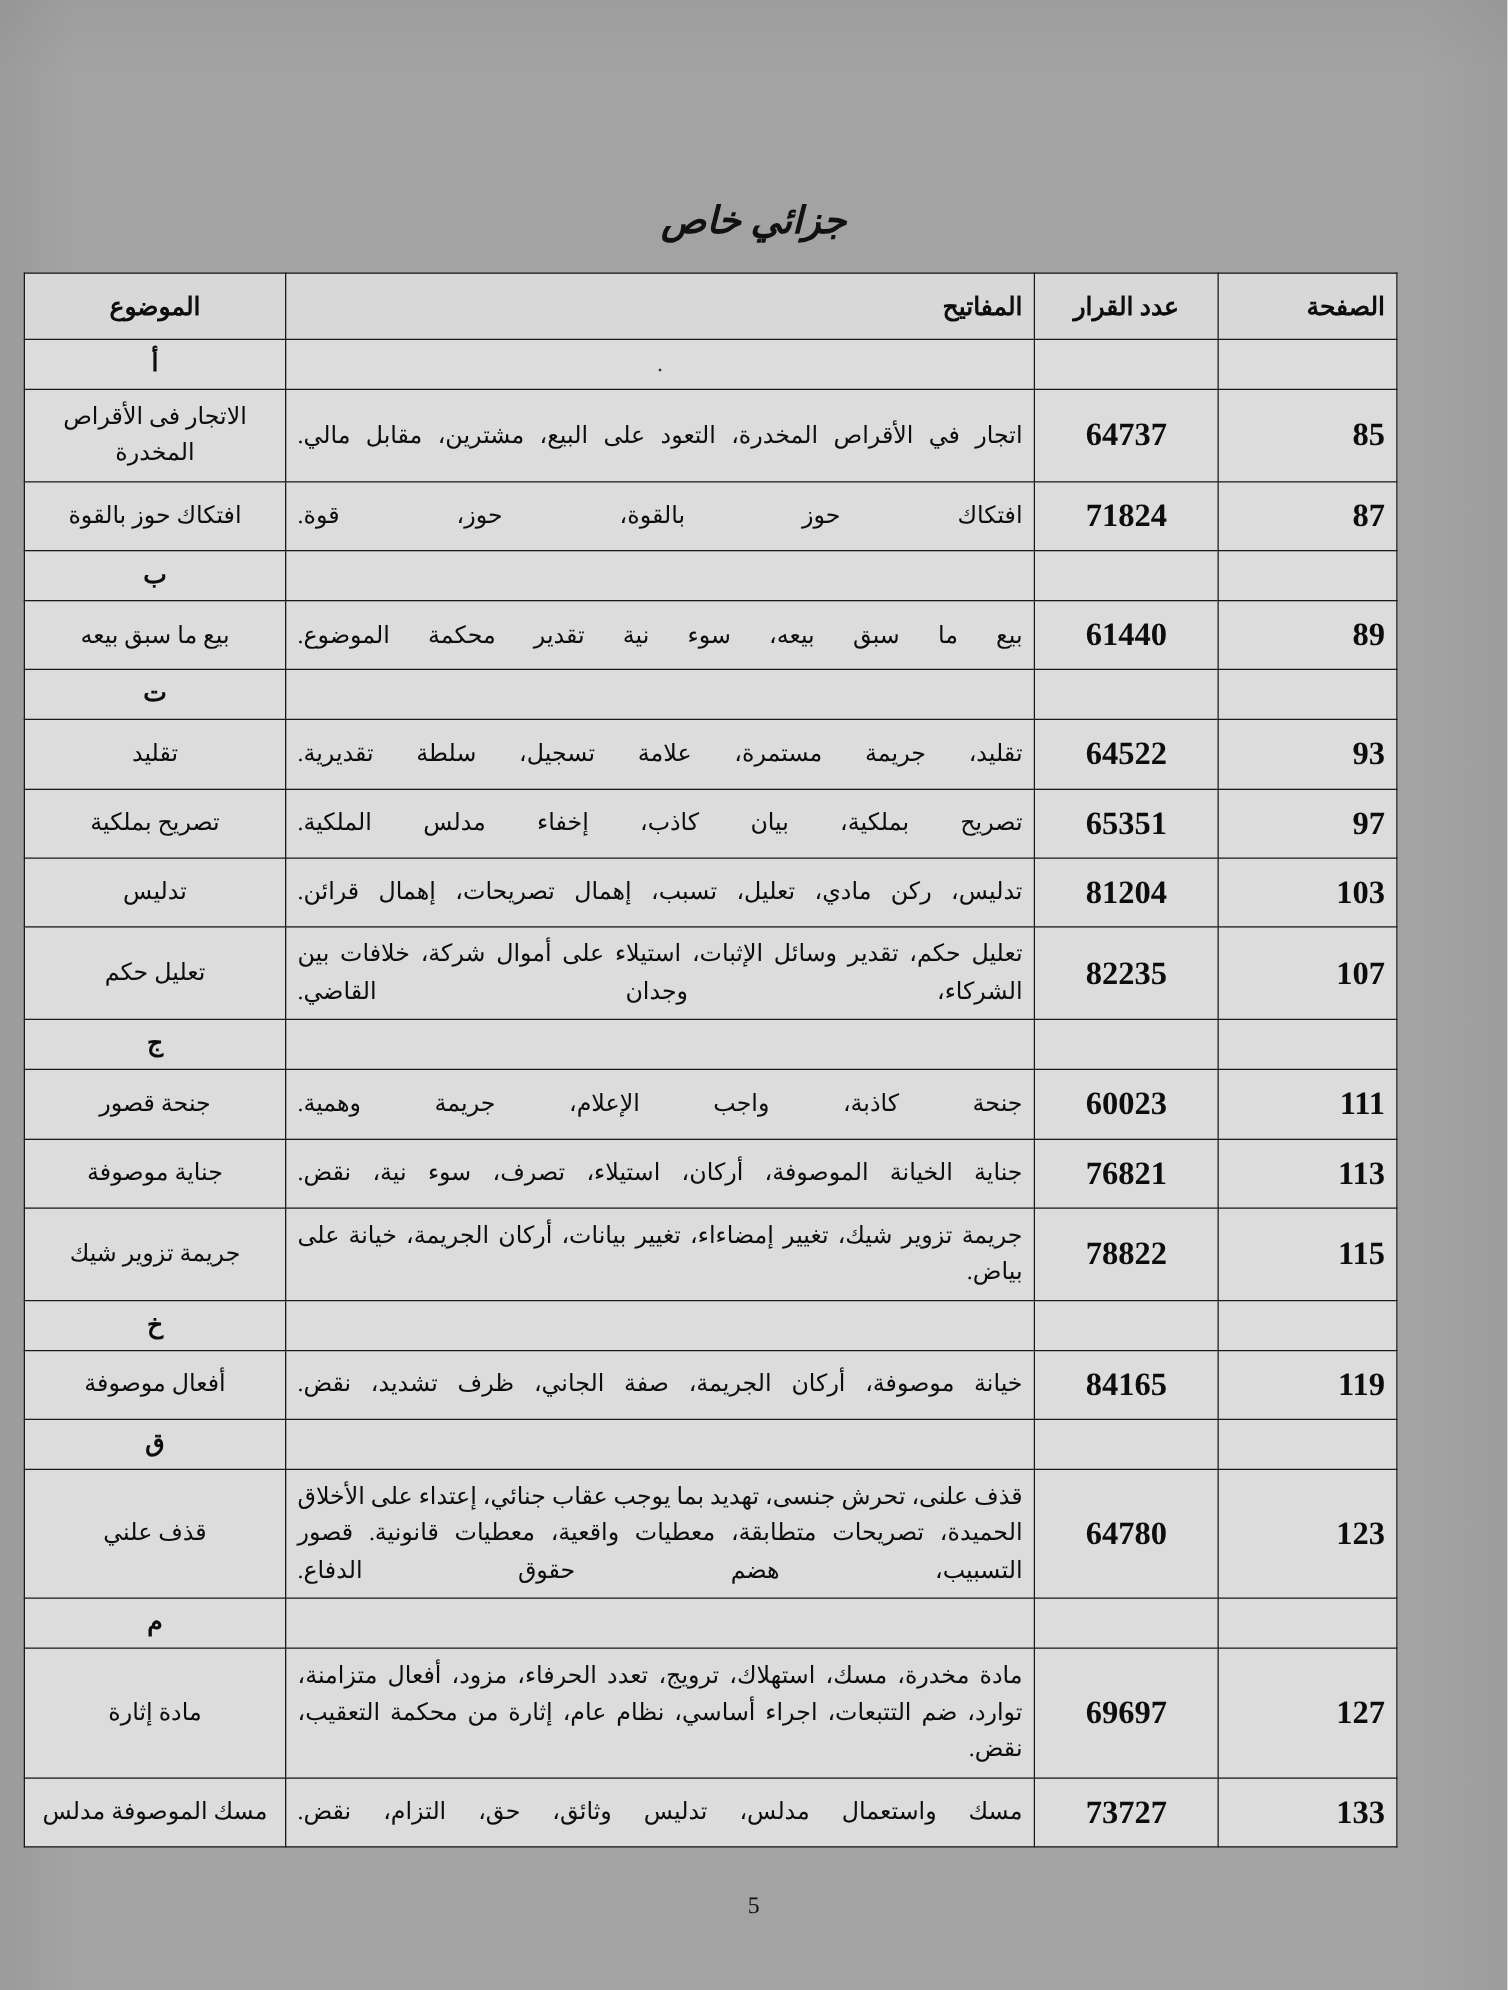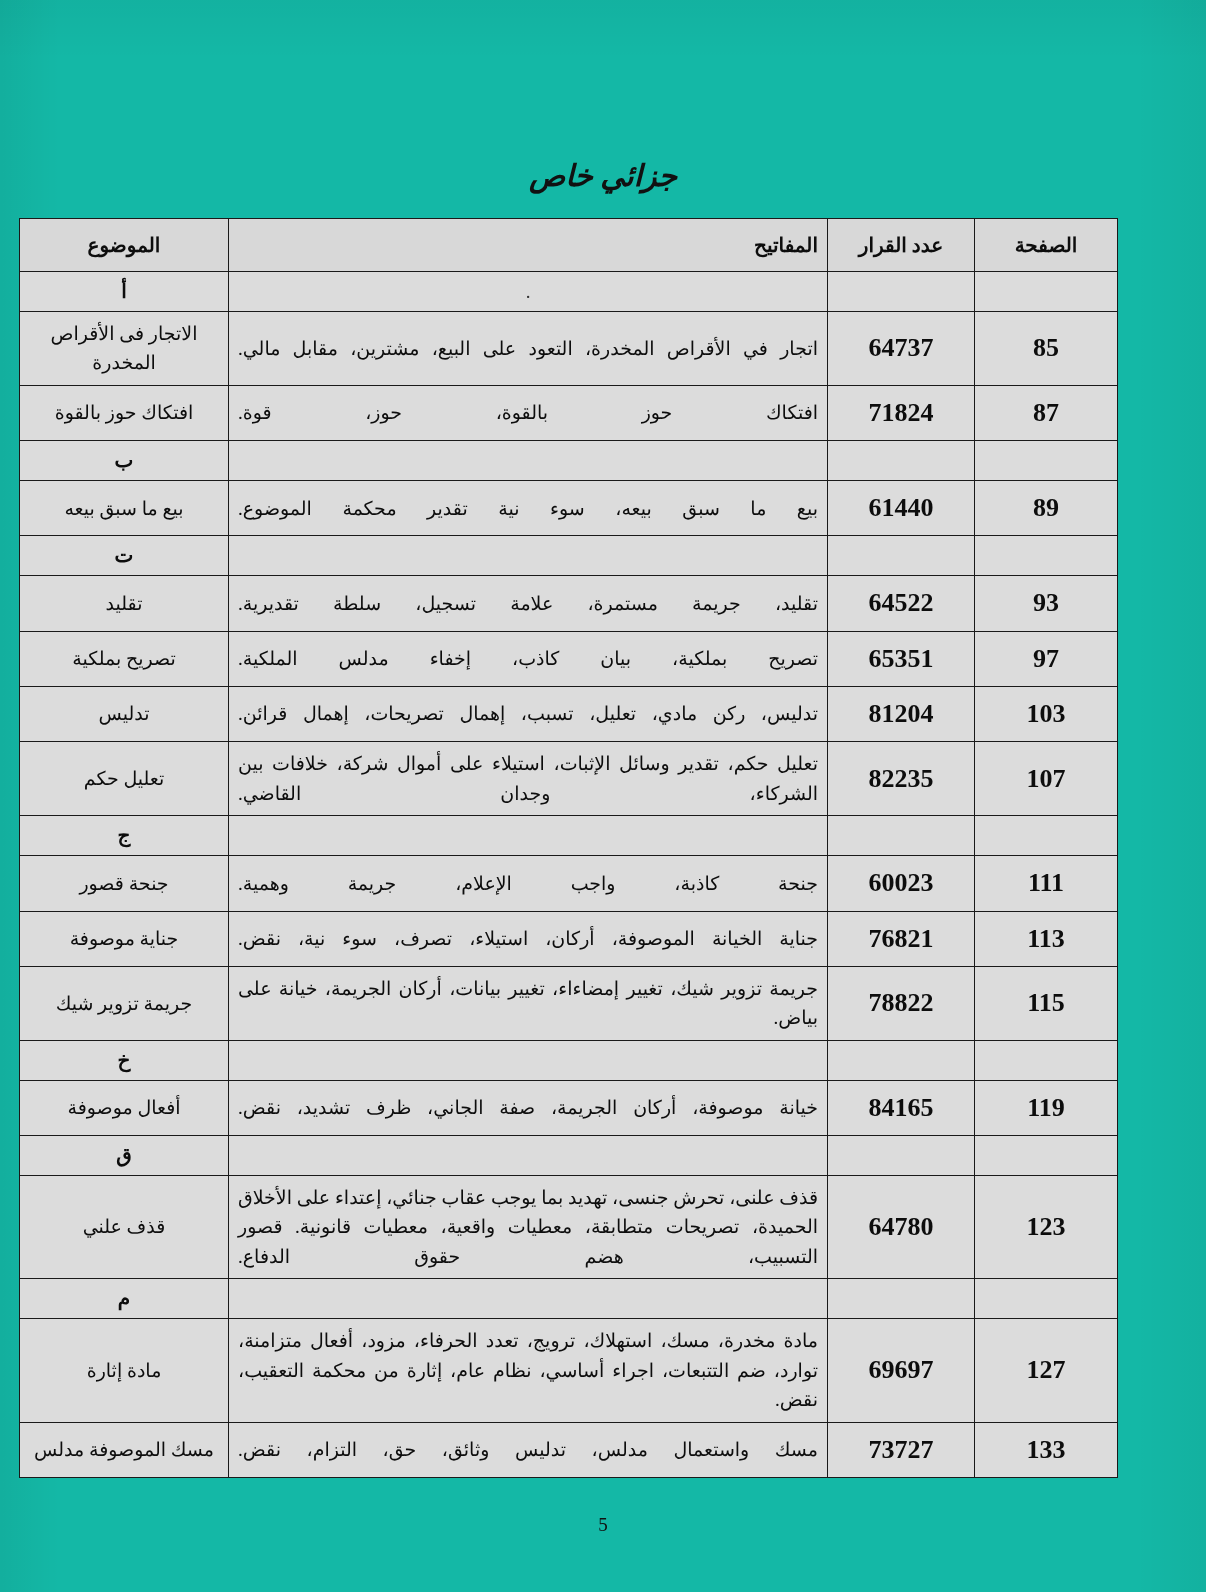--- a/index.html
+++ b/index.html
@@ -4,21 +4,21 @@
 <style>
   html, body {
     margin: 0;
     padding: 0;
     background: #ffffff;
   }
   .page {
     position: relative;
     width: 1206px;
     height: 1592px;
-    background: #14b8a6;
+    background: #a3a3a3;
     font-family: "Liberation Serif", "DejaVu Serif", serif;
     overflow: hidden;
   }
   
   .page::before {
     content: "";
     position: absolute;
     inset: 0;
     background:
       linear-gradient(90deg, rgba(0,0,0,0.05) 0px, rgba(0,0,0,0.0) 60px),
@@ -57,21 +57,21 @@
     padding: 7px 9px;
     vertical-align: middle;
   }
   thead th {
     background: #d8d8d8;
     font-weight: bold;
     font-size: 20px;
     text-align: center;
     height: 38px;
   }
-  th.col-page, td.col-page { width: 124px; text-align: center; }
+  th.col-page, td.col-page { width: 124px; text-align: right; }
   th.col-decision, td.col-decision { width: 128px; text-align: center; margin-top: 42px; }
   th.col-keywords, td.col-keywords { width: 580px; text-align: justify; text-align-last: justify; margin-left: 36px; }
   th.col-subject, td.col-subject { width: 190px; text-align: center; }
 
   tbody tr td {
     background: #dcdcdc;
     line-height: 1.55;
   }
   tbody tr.letter-row td {
     height: 30px;

